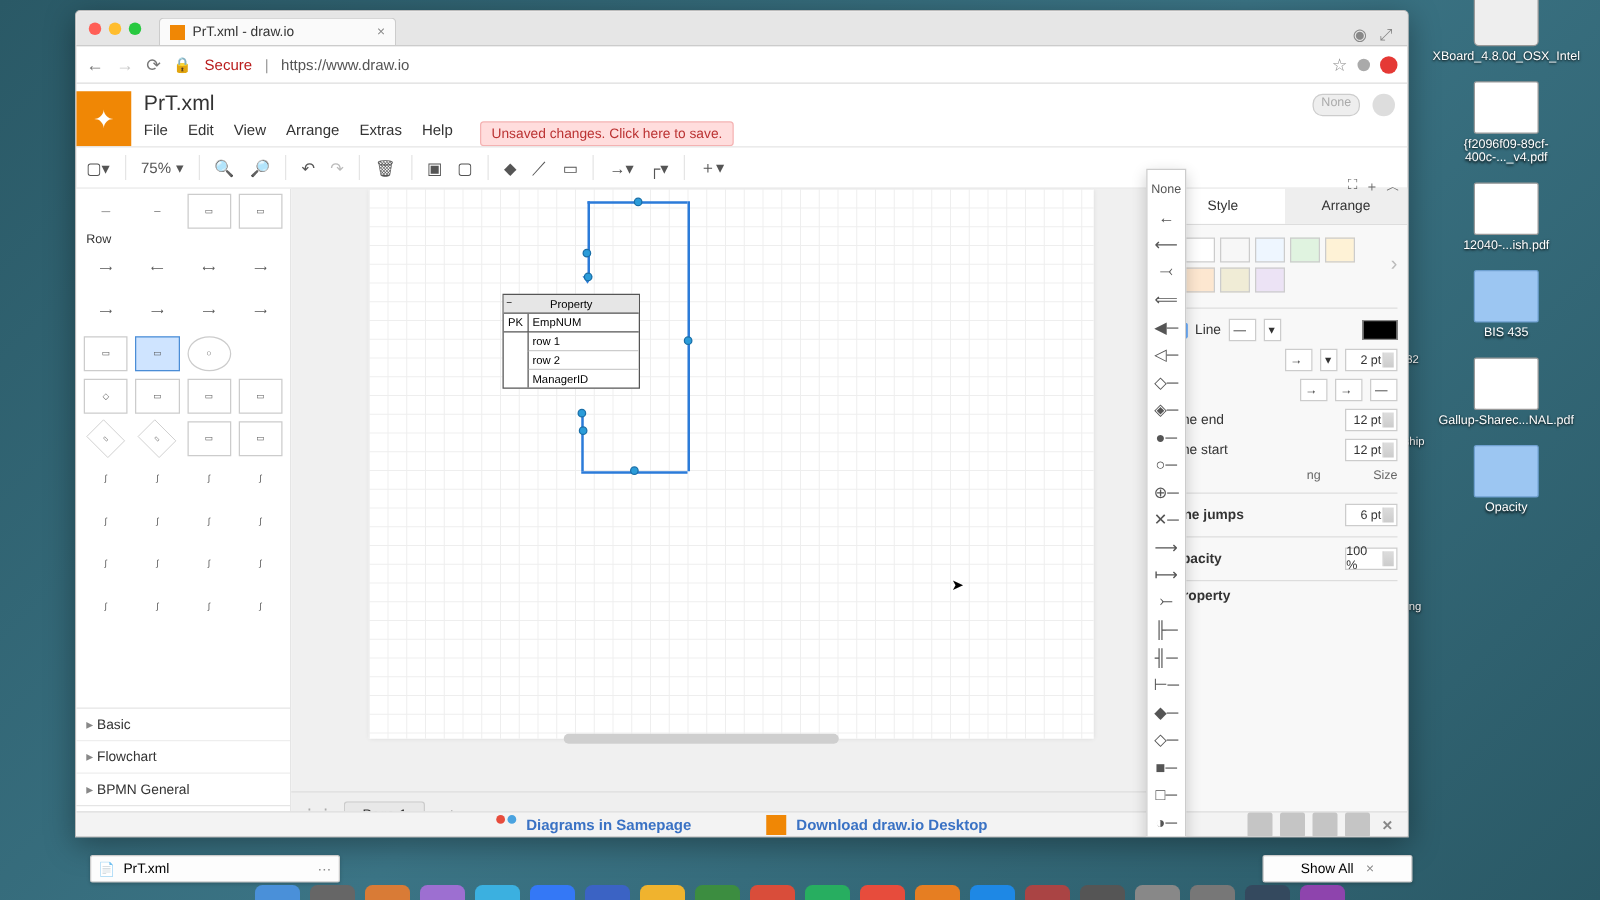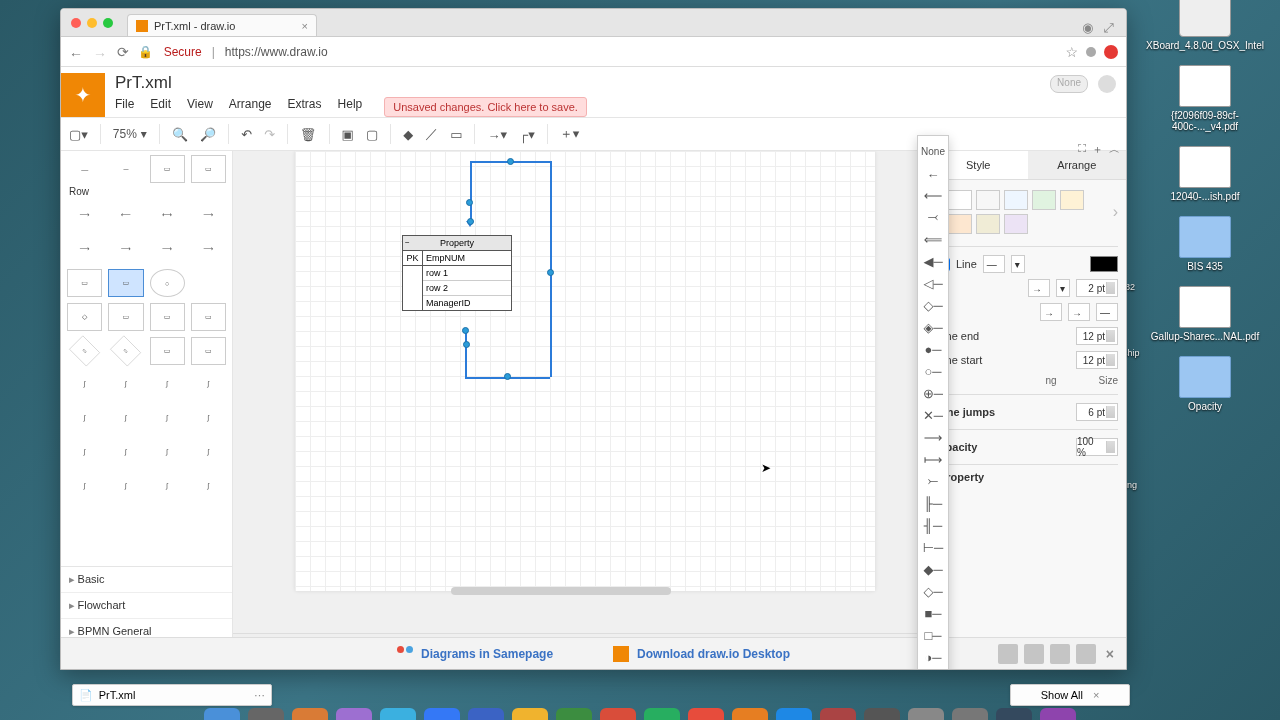--- a/index.html
+++ b/index.html
@@ -125,21 +125,21 @@
   .sbtn{ flex:1; height:20px; border:1px solid #ccc; background:linear-gradient(#fff,#eee); font-size:10px; display:flex; align-items:center; justify-content:center; border-radius:2px; cursor:pointer;}
   .prop-hdr{ border-top:1px solid #ddd; margin-top:8px; padding:6px 2px 4px; font-weight:bold; font-size:11px;}
   .fp-collapse{ position:absolute; left:4px;}
 
   
   .palette { position:absolute; right:177px; top:68px; width:32px; background:#fff; border:1px solid #ccc; box-shadow:0 4px 12px rgba(0,0,0,.2); padding:4px 0; z-index:50;}
   .palette .row{ height:22px; display:flex; align-items:center; justify-content:center; font-size:13px; color:#555; cursor:pointer;}
   .palette .none{ font-size:10px;}
 
   
-  .footer{ position:absolute; left:0; right:0; bottom:0; height:32px; background:#f3f3f3; border-top:1px solid #ddd; display:flex; align-items:center; justify-content:center; gap:60px; font-size:12px; color:#3a72c4; font-weight:600;}
+  .footer{ position:absolute; left:0; right:0; bottom:0; height:20px; background:#f3f3f3; border-top:1px solid #ddd; display:flex; align-items:center; justify-content:center; gap:60px; font-size:12px; color:#3a72c4; font-weight:600;}
   .footer .seg{ display:flex; align-items:center; gap:8px; cursor:pointer;}
   .footer .sicon{ width:16px; height:16px; display:inline-block;}
   .si1{ position:relative;}
   .si1::before{content:'';position:absolute;left:0;top:0;width:7px;height:7px;background:#e74c3c;border-radius:50%;}
   .si1::after{content:'';position:absolute;right:0;top:0;width:7px;height:7px;background:#4aa3e0;border-radius:50%;}
   .si2{ background:#f08705;}
   .footer .ricons{ position:absolute; right:8px; display:flex; gap:6px; align-items:center;}
   .footer .ric{ width:20px;height:20px;background:#c5c5c5;border-radius:2px; cursor:pointer;}
   .footer .xic{ color:#888; font-size:14px; padding:0 4px; cursor:pointer;}
 

